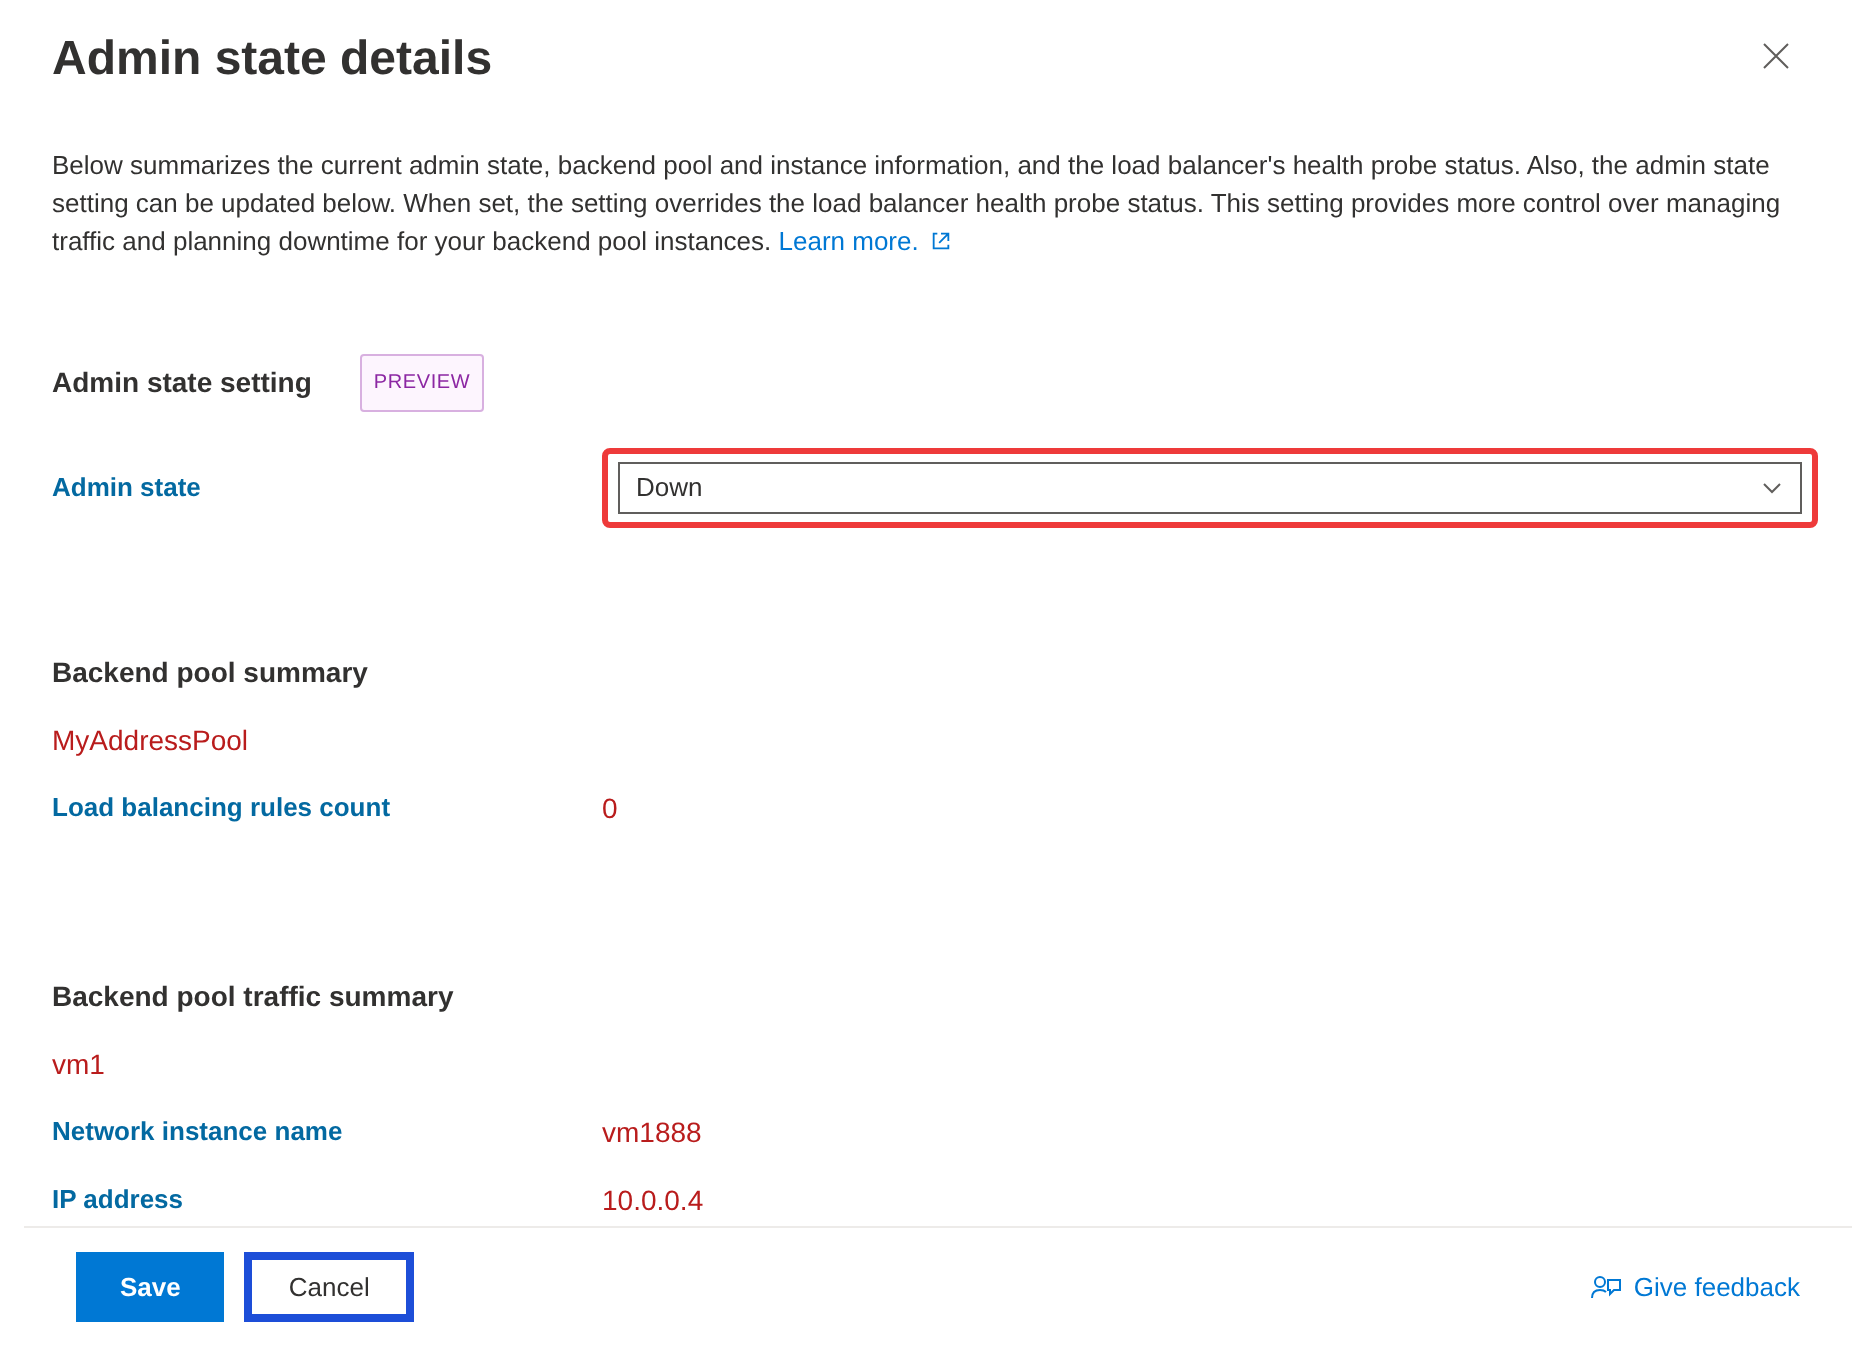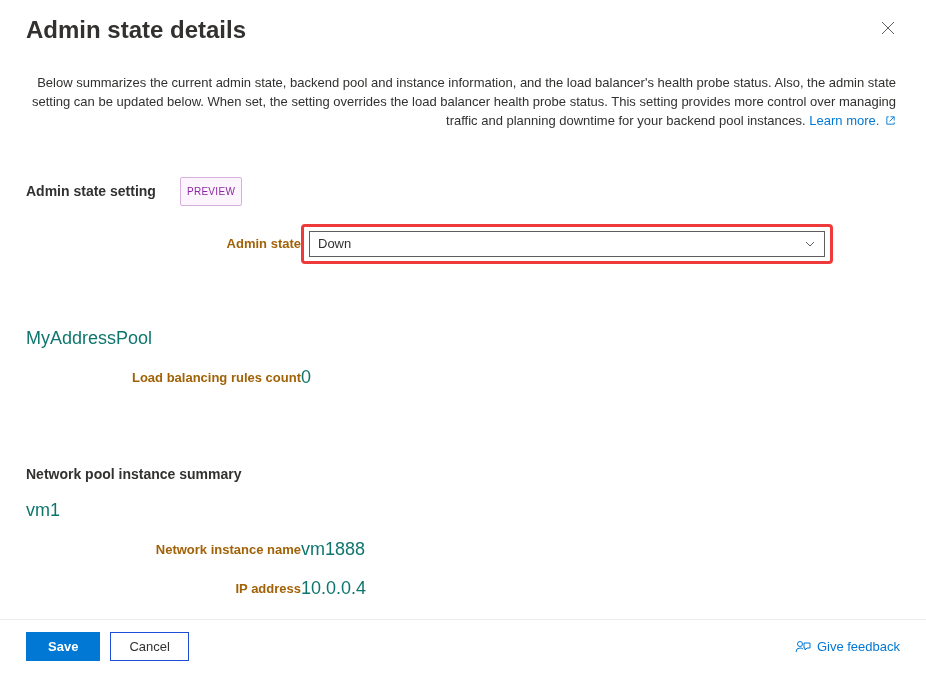--- a/index.html
+++ b/index.html
@@ -13,21 +13,20 @@
       color: #323130;
       background: #ffffff;
       width: 926px;
       height: 673px;
       position: relative;
     }
     .panel {
       padding: 16px 26px 0 26px;
       height: 615px;
       overflow: hidden;
-      text-align: right;
     }
     .header-row {
       display: flex;
       justify-content: space-between;
       align-items: flex-start;
       margin-bottom: 30px;
     }
     .page-title {
       font-size: 24px;
       font-weight: 600;
@@ -83,35 +82,35 @@
     }
     .form-row {
       display: flex;
       align-items: center;
       margin-bottom: 18px;
     }
     .form-label {
       width: 275px;
       font-size: 13px;
       font-weight: 600;
-      color: #a16207;
+      color: #0369a1;
       flex-shrink: 0;
     }
     .form-value {
-      font-size: 18px;
-      color: #0f766e;
+      font-size: 14px;
+      color: #b91c1c;
     }
     .dropdown-highlight {
       border: 3px solid #ee3a3a;
       border-radius: 4px;
       padding: 4px 5px;
       display: inline-block;
     }
     .dropdown {
-      width: 516px;
+      width: 592px;
       height: 26px;
       border: 1px solid #605e5c;
       background: #ffffff;
       display: flex;
       align-items: center;
       justify-content: space-between;
       padding: 0 8px;
       cursor: pointer;
       font-size: 13px;
       color: #323130;
@@ -122,21 +121,21 @@
     }
     .section-spacer {
       height: 46px;
     }
     .section-spacer-lg {
       height: 60px;
     }
     .footer {
       position: absolute;
       bottom: 0;
-      left: 0;
+      left: 12px;
       right: 0;
       border-top: 1px solid #edebe9;
       padding: 12px 26px;
       display: flex;
       align-items: center;
       justify-content: space-between;
       background: #ffffff;
     }
     .footer-buttons {
       display: flex;
@@ -148,21 +147,21 @@
       border: none;
       padding: 7px 22px;
       font-size: 13px;
       font-weight: 600;
       cursor: pointer;
       font-family: inherit;
     }
     .btn-secondary {
       background: #ffffff;
       color: #323130;
-      border: 1px solid #1d4ed8;
+      border: 4px solid #1d4ed8;
       padding: 6px 18px;
       font-size: 13px;
       cursor: pointer;
       font-family: inherit;
     }
     .feedback-link {
       color: #0078d4;
       cursor: pointer;
       display: flex;
       align-items: flex-start;
@@ -208,33 +207,34 @@
         <span>Down</span>
         <svg class="chevron-down" viewBox="0 0 12 12">
           <path d="M2 4 L6 8 L10 4" stroke="#605e5c" stroke-width="1" fill="none"></path>
         </svg>
       </div>
     </div>
   </div>
 
   <div class="section-spacer"></div>
 
+  <div class="section-header">Backend pool summary</div>
 
   <div class="form-row">
     <div class="form-value">MyAddressPool</div>
   </div>
 
   <div class="form-row">
     <div class="form-label">Load balancing rules count</div>
     <div class="form-value">0</div>
   </div>
 
   <div class="section-spacer-lg"></div>
 
-  <div class="section-header">Network pool instance summary</div>
+  <div class="section-header">Backend pool traffic summary</div>
 
   <div class="form-row">
     <div class="form-value">vm1</div>
   </div>
 
   <div class="form-row">
     <div class="form-label">Network instance name</div>
     <div class="form-value">vm1888</div>
   </div>
 

